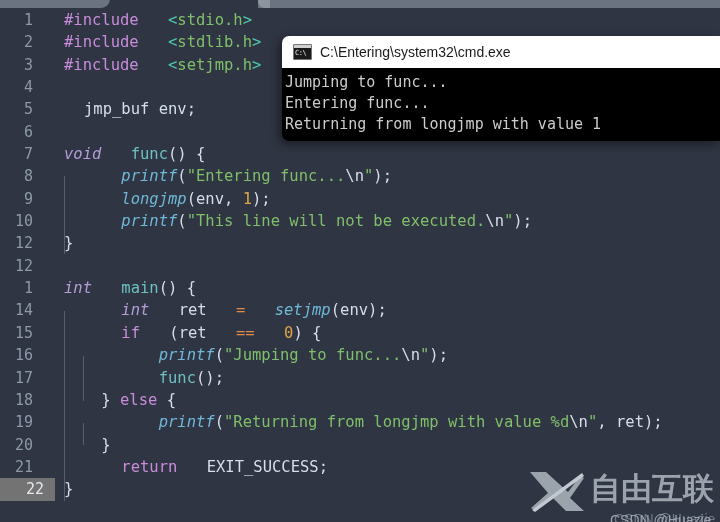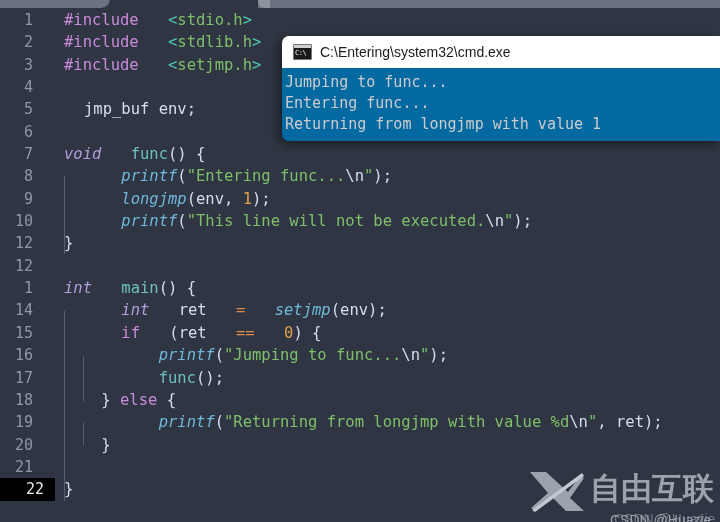--- a/index.html
+++ b/index.html
@@ -74,21 +74,21 @@
     left: 0; top: 0;
     width: 44px;
     height: 22.35px;
     text-align: right;
     color: #8d99a8;
     font-size: 15px;
     padding-right: 11px;
     box-sizing: border-box;
   }
   .code-line.current .gutter {
-    background: #000000;
+    background: #737373;
     color: #e4e9f0;
     width: 55px;
   }
   .code-text {
     position: absolute;
     left: 64px; top: 0;
     height: 22.35px;
     white-space: pre;
   }
 
@@ -162,21 +162,21 @@
     letter-spacing: -0.5px;
   }
   #cmd-title-text {
     font-family: "Liberation Sans", sans-serif;
     font-size: 14px;
     color: #1b1b1b;
     white-space: nowrap;
   }
   #cmd-console {
     height: 73px;
-    background: #0369a1;
+    background: #000000;
     padding: 4px 0 0 3px;
     box-sizing: border-box;
   }
   .cmd-line {
     font-family: "DejaVu Sans Mono", monospace;
     font-size: 15px;
     line-height: 21px;
     color: #cccccc;
     white-space: pre;
   }
@@ -251,21 +251,21 @@
       <div class="code-line"><div class="gutter">12</div><div class="code-text"><span class="t-punct">}</span></div></div>
       <div class="code-line"><div class="gutter">12</div><div class="code-text"></div></div>
       <div class="code-line"><div class="gutter">1</div><div class="code-text"><span class="t-type">int</span><span class="t-plain"> </span><span class="t-fndef">main</span><span class="t-punct">() {</span></div></div>
       <div class="code-line"><div class="gutter">14</div><div class="code-text"><span class="t-plain">    </span><span class="t-type">int</span><span class="t-plain"> </span><span class="t-var">ret</span><span class="t-plain"> </span><span class="t-op">=</span><span class="t-plain"> </span><span class="t-fn">setjmp</span><span class="t-punct">(</span><span class="t-var">env</span><span class="t-punct">);</span></div></div>
       <div class="code-line"><div class="gutter">15</div><div class="code-text"><span class="t-plain">    </span><span class="t-kw">if</span><span class="t-plain"> </span><span class="t-punct">(</span><span class="t-var">ret</span><span class="t-plain"> </span><span class="t-op">==</span><span class="t-plain"> </span><span class="t-num">0</span><span class="t-punct">) {</span></div></div>
       <div class="code-line"><div class="gutter">16</div><div class="code-text"><span class="t-plain">        </span><span class="t-fn">printf</span><span class="t-punct">(</span><span class="t-str">"Jumping to func...</span><span class="t-esc">\n</span><span class="t-str">"</span><span class="t-punct">);</span></div></div>
       <div class="code-line"><div class="gutter">17</div><div class="code-text"><span class="t-plain">        </span><span class="t-fndef">func</span><span class="t-punct">();</span></div></div>
       <div class="code-line"><div class="gutter">18</div><div class="code-text"><span class="t-punct">    } </span><span class="t-kw">else</span><span class="t-punct"> {</span></div></div>
       <div class="code-line"><div class="gutter">19</div><div class="code-text"><span class="t-plain">        </span><span class="t-fn">printf</span><span class="t-punct">(</span><span class="t-str">"Returning from longjmp with value %d</span><span class="t-esc">\n</span><span class="t-str">"</span><span class="t-punct">, </span><span class="t-var">ret</span><span class="t-punct">);</span></div></div>
       <div class="code-line"><div class="gutter">20</div><div class="code-text"><span class="t-punct">    }</span></div></div>
-      <div class="code-line"><div class="gutter">21</div></div>
+      <div class="code-line"><div class="gutter">21</div><div class="code-text"><span class="t-plain">    </span><span class="t-kw">return</span><span class="t-plain"> </span><span class="t-const">EXIT_SUCCESS</span><span class="t-punct">;</span></div></div>
       <div class="code-line current"><div class="gutter">22</div><div class="code-text"><span class="t-punct">}</span></div></div>
     </div>
 
   <div id="cmd-window">
     <div id="cmd-titlebar">
       <div id="cmd-icon">
         <span id="cmd-icon-text">C:\</span>
       </div>
       <span id="cmd-title-text">C:\Entering\system32\cmd.exe</span>
     </div>

